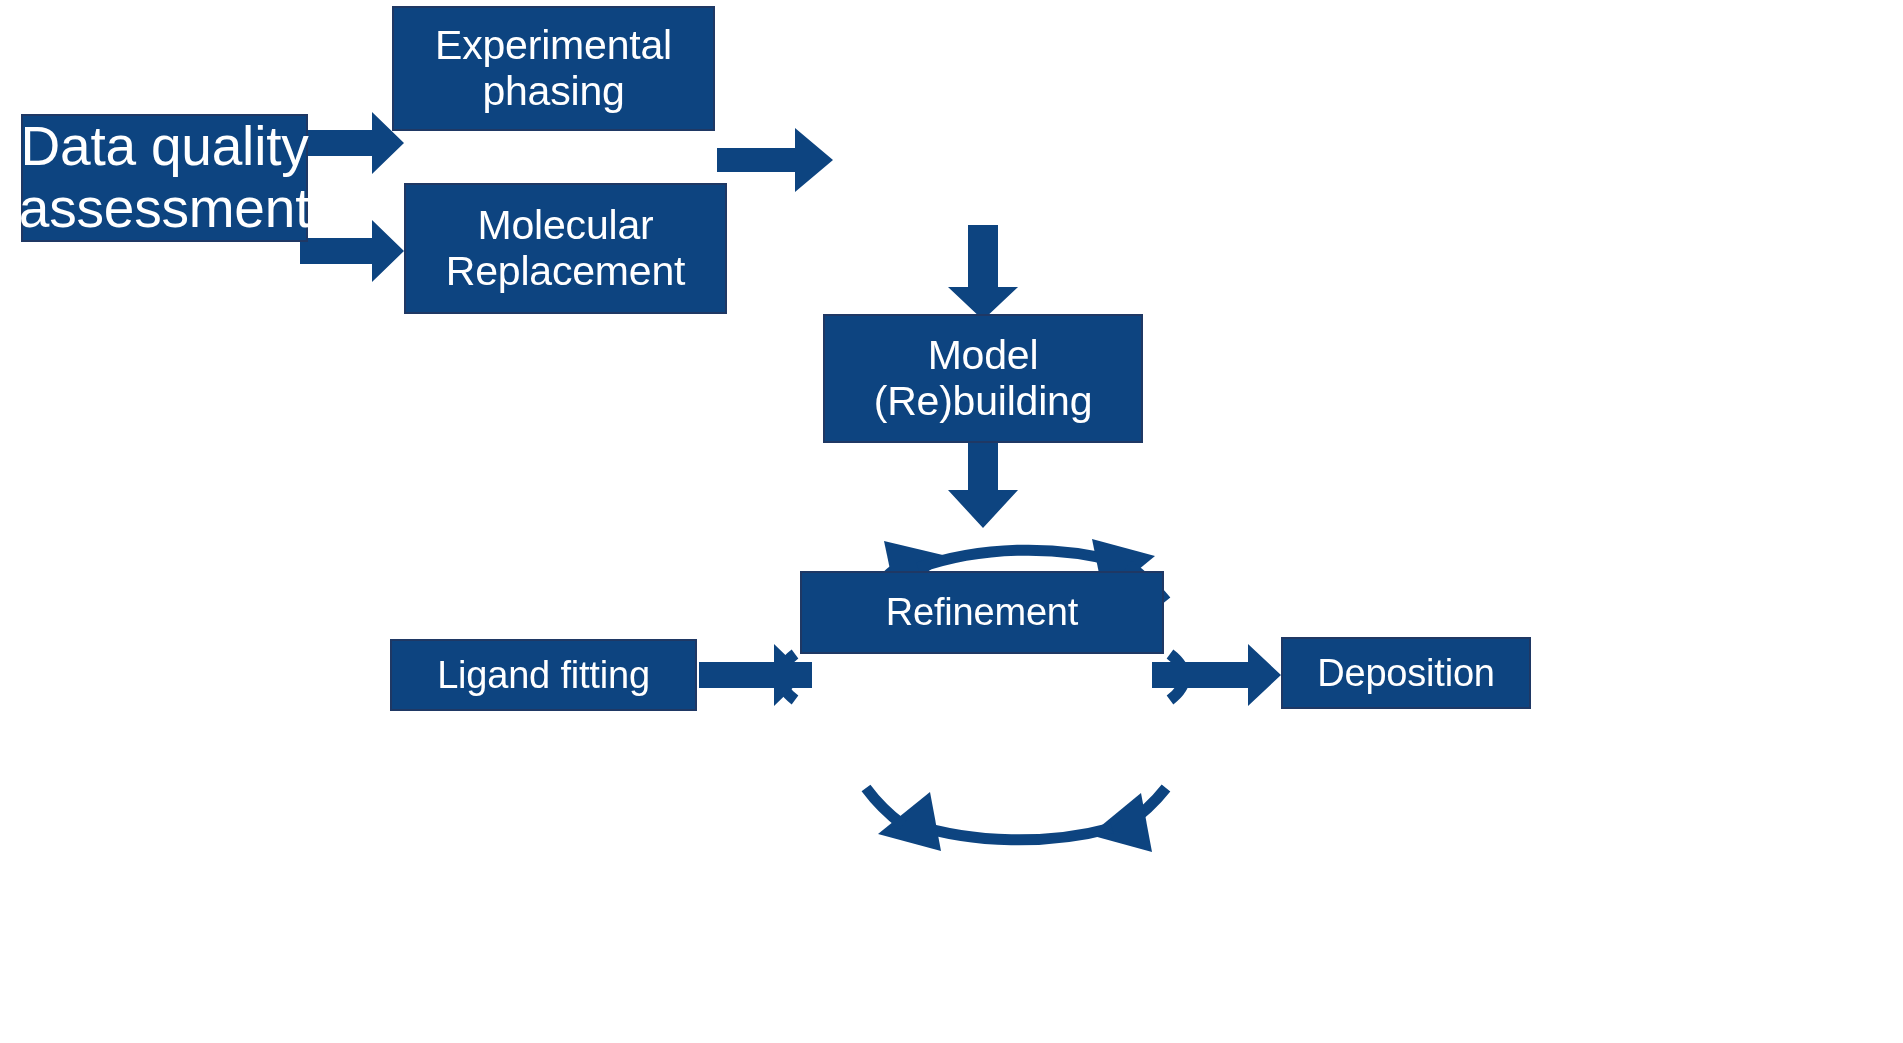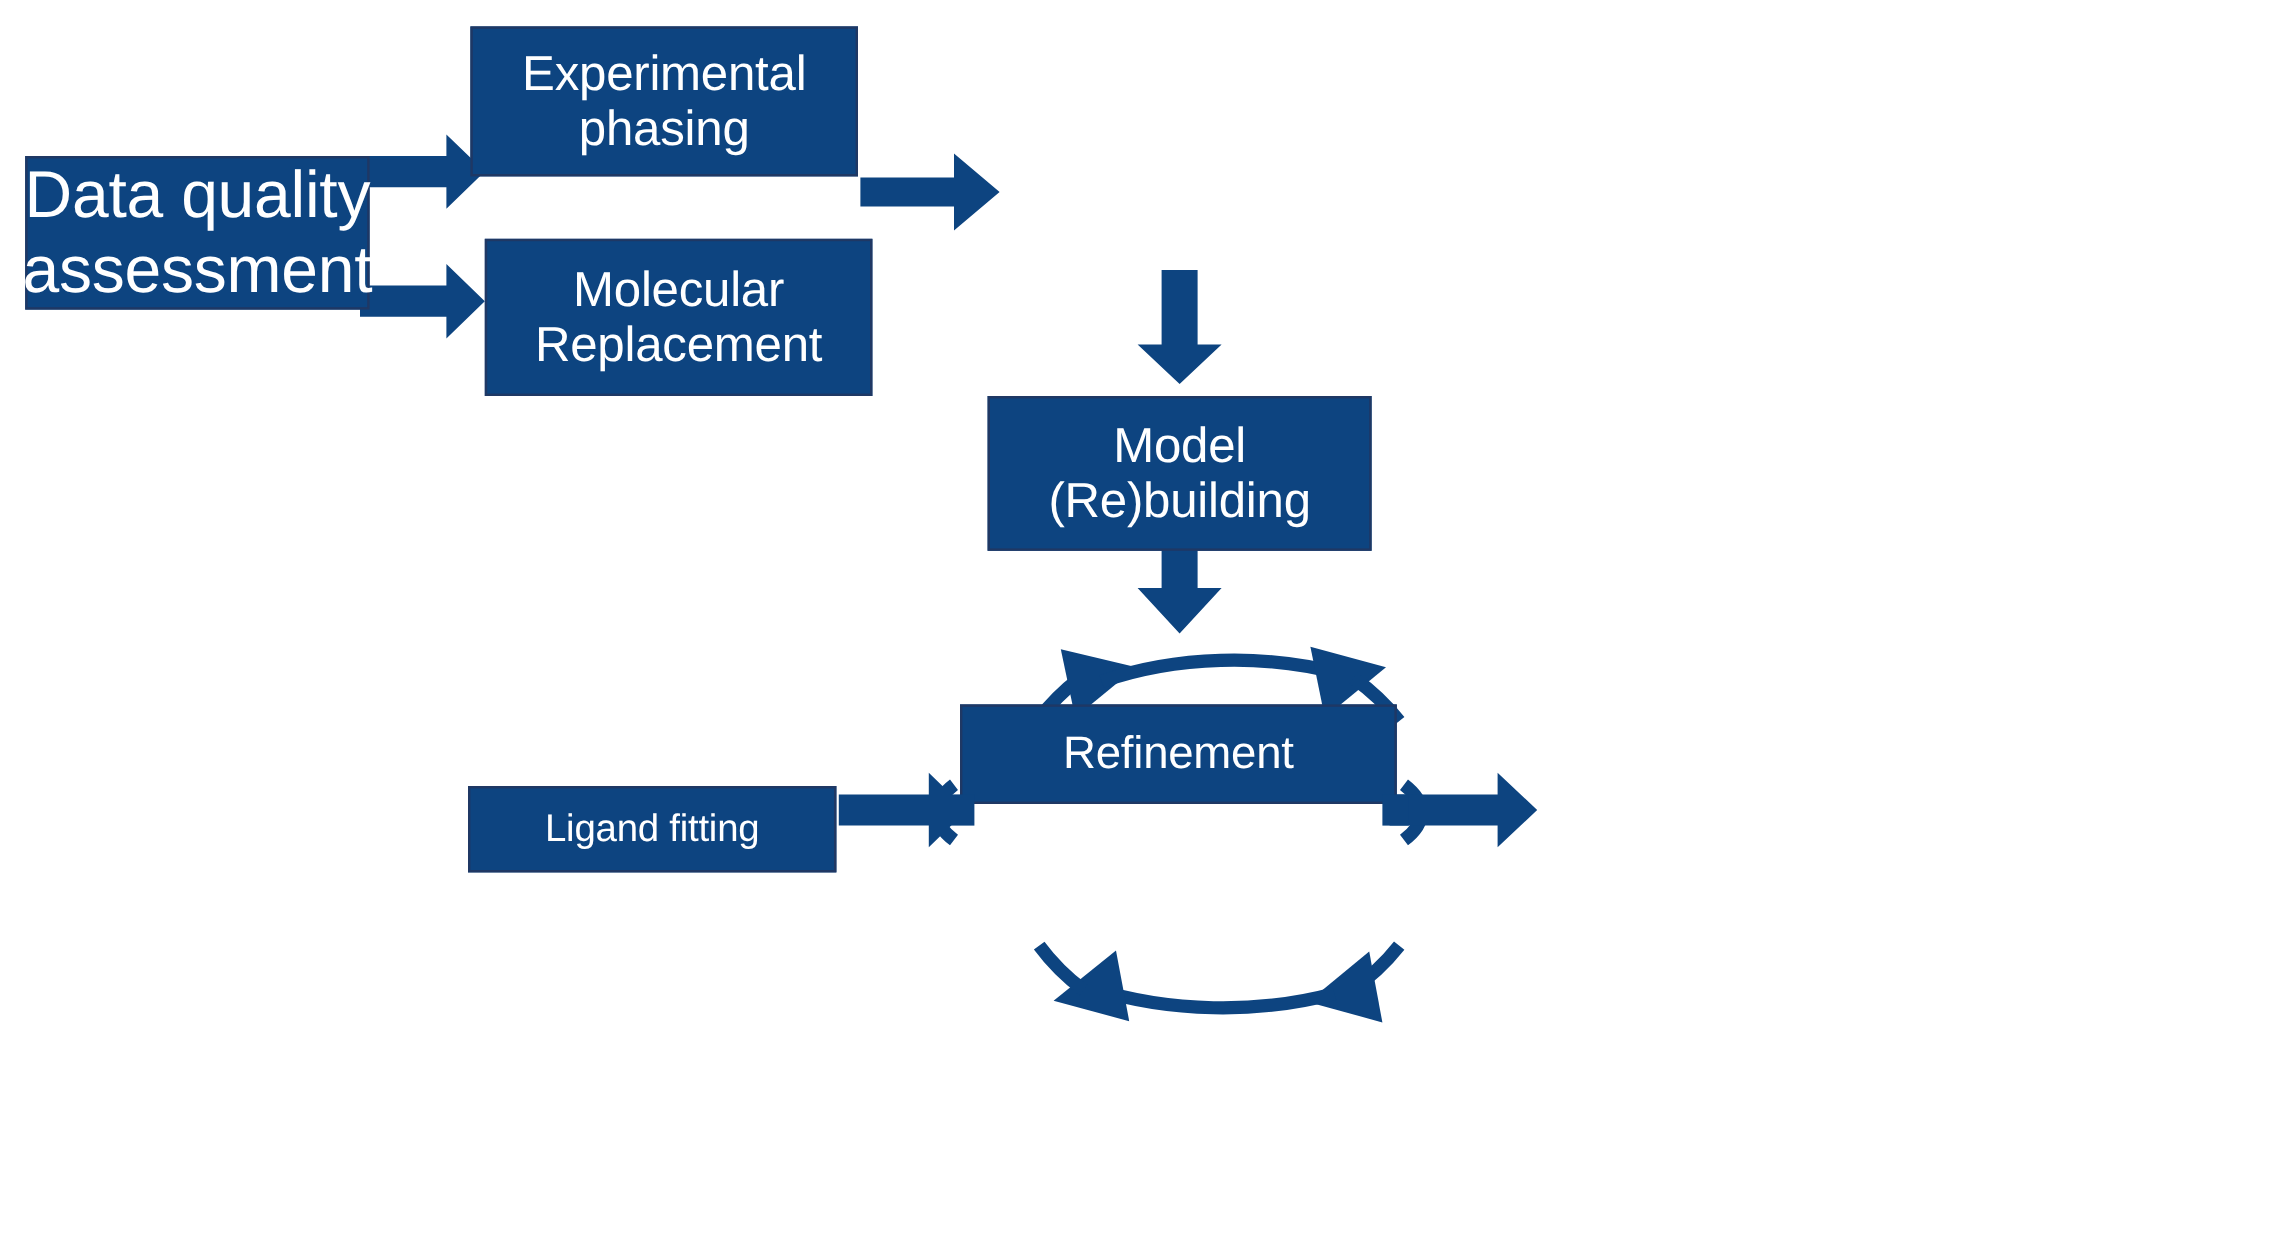--- a/index.html
+++ b/index.html
@@ -15,32 +15,31 @@
     align-items:center;
     justify-content:center;
     text-align:center;
     color:#ffffff;
     font-family:"Liberation Sans",sans-serif;
     font-weight:400;
     line-height:1.12;
     letter-spacing:-0.2px;
     white-space:pre-line;
     z-index:6;
-    margin-top:16px;
   }
 
   
   #n-dataquality      {left:21px;  top:114px; width:287px; height:128px; font-size:55px;}
   #n-expphasing       {left:392px; top:6px;   width:323px; height:125px; font-size:41px;}
   #n-molrep           {left:404px; top:183px; width:323px; height:131px; font-size:41px;}
   #n-densitymod       {left:823px; top:95px;  width:320px; height:130px; font-size:41px;}
   #n-modelbuild       {left:823px; top:314px; width:320px; height:129px; font-size:41px;}
   #n-refinement       {left:800px; top:571px; width:364px; height:83px;  font-size:38px;text-align:right;}
   #n-validation       {left:800px; top:697px; width:364px; height:90px;  font-size:38px;}
-  #n-ligandfit        {left:390px; top:639px; width:307px; height:72px;  font-size:32px;}
+  #n-ligandfit        {left:390px; top:639px; width:307px; height:72px;  font-size:38px;}
   #n-deposition       {left:1281px;top:637px; width:250px; height:72px;  font-size:38px;}
 
   .svg-layer{position:absolute;left:0;top:0;width:1903px;height:1043px;z-index:3;pointer-events:none;}
   .svg-layer.over{z-index:8;}
   .arrow-fill{fill:#0d4480;}
   .arc-stroke{fill:none;stroke:#0d4480;stroke-width:11;}
 </style>
 </head>
 <body>
 
@@ -110,19 +109,20 @@
 
 
   <div class="node" id="n-modelbuild">Model
 (Re)building</div>
 
   <div class="node" id="n-refinement">Refinement</div>
 
 
   <div class="node" id="n-ligandfit">Ligand fitting</div>
 
+  <div class="node" id="n-deposition">Deposition</div>
 
   <svg class="svg-layer over" viewBox="0 0 1903 1043">
     <rect class="arrow-fill" x="790" y="662" width="22" height="26"></rect>
     <rect class="arrow-fill" x="1152" y="662" width="22" height="26"></rect>
   </svg>
 
 </div>
 
 </body></html>

